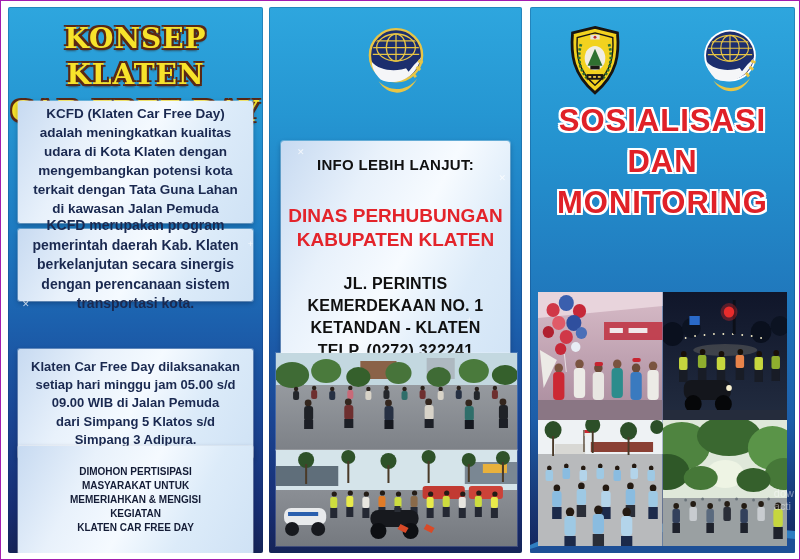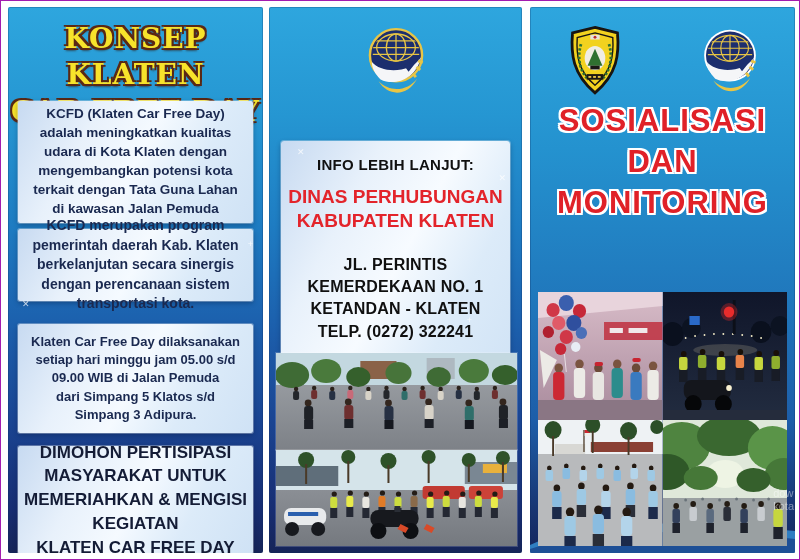--- a/index.html
+++ b/index.html
@@ -19,30 +19,30 @@
     color:#f7e32b;letter-spacing:1px;white-space:pre-line;
     text-shadow:-2px -2px 0 #5a2814,2px -2px 0 #5a2814,-2px 2px 0 #5a2814,2px 2px 0 #5a2814,0 3px 2px rgba(50,20,10,.55);}
 
   .infobox{position:absolute;left:10px;right:10px;border-radius:2px;
     background:linear-gradient(118deg,#c7daf1 0%,#e8f1fb 28%,#f5faff 50%,#dcebf9 72%,#cfe2f5 100%);
     box-shadow:0 0 0 1px rgba(255,255,255,.3),0 2px 5px rgba(8,25,60,.4);
     color:#1a2950;font-weight:bold;text-align:center;white-space:pre-line;
     display:flex;align-items:center;justify-content:center;line-height:1.4;}
   .b1{top:94px;height:122px;font-size:13.5px;}
   .b2{top:222px;height:72px;font-size:14px;}
-  .b3{top:317px;height:109px;font-size:13px;}
-  .b4{top:439px;height:108px;font-size:17px;color:#141c36;}
+  .b3{top:342px;height:109px;font-size:13px;}
+  .b4{top:439px;height:108px;font-size:10px;color:#141c36;}
 
   .mp-logo{position:absolute;top:18px;left:50%;transform:translateX(-50%);}
   .mp-infobox{position:absolute;top:134px;left:12px;right:12px;height:258px;border-radius:3px;
     background:linear-gradient(118deg,#c7daf1 0%,#e8f1fb 28%,#f7fbff 50%,#dcebf9 72%,#cfe2f5 100%);
     box-shadow:0 0 0 1px rgba(255,255,255,.3),0 2px 5px rgba(8,25,60,.4);
     text-align:center;}
   .mp-heading{margin-top:15px;font-size:15px;font-weight:bold;color:#101010;letter-spacing:.3px;}
-  .mp-agency{margin-top:12px;font-size:19px;font-weight:bold;color:#e3242b;line-height:1.25;white-space:pre-line;}
+  .mp-agency{margin-top:31px;font-size:19px;font-weight:bold;color:#e3242b;line-height:1.25;white-space:pre-line;}
   .mp-address{margin-top:21px;font-size:16px;font-weight:bold;color:#101010;line-height:1.4;white-space:pre-line;letter-spacing:.2px;}
   .mp-tagline{margin-top:24px;font-size:14px;font-weight:bold;color:#e3242b;letter-spacing:.6px;}
 
   .photo{position:absolute;overflow:hidden;box-shadow:0 0 0 1px rgba(255,255,255,.18);}
   .photo svg{display:block;width:100%;height:100%;}
   .mp-photo1{top:346px;left:7px;right:5px;height:97px;}
   .mp-photo2{top:443px;left:7px;right:5px;height:96px;}
 
   .rp-shield{position:absolute;top:18px;left:36px;}
   .rp-roundel{position:absolute;top:20px;right:36px;}
@@ -552,17 +552,17 @@
             <circle cx="78" cy="79" r="1.5"></circle>
               <circle cx="96" cy="80" r="1.5"></circle>
               <circle cx="112" cy="79" r="1.5"></circle>
           </g>
         </svg>
       </div>
     </div>
 
     <div class="watermark">
       <span>dow</span>
-      <span>kota</span>
+      <span>acti</span>
     </div>
   </div>
 
 </div>
 
 </body></html>

